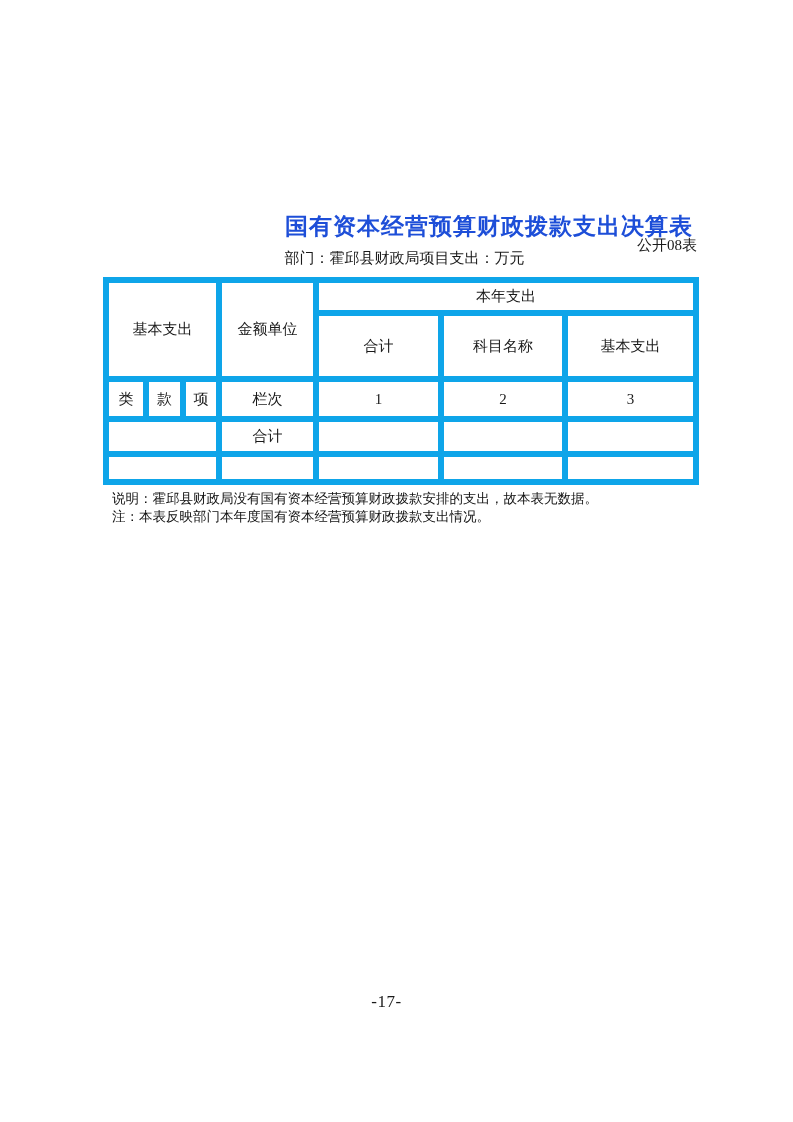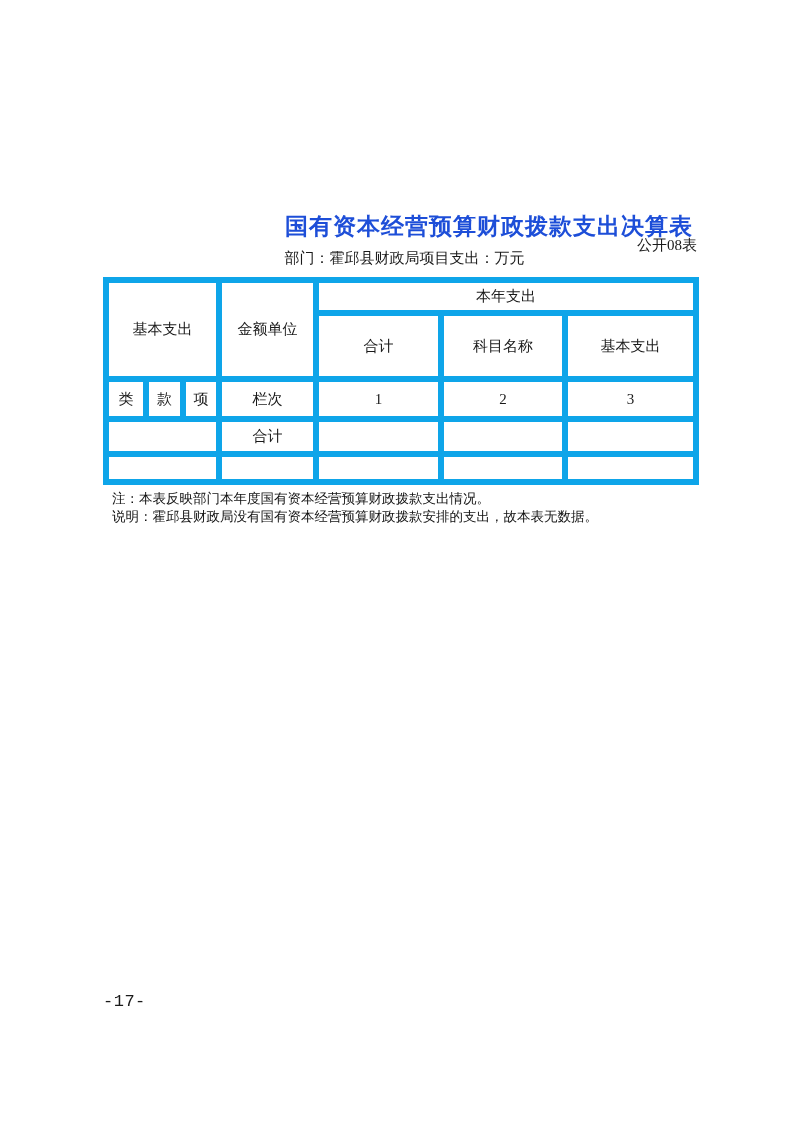--- a/index.html
+++ b/index.html
@@ -73,27 +73,26 @@
     top: 490px;
     left: 112px;
     width: 590px;
     font-size: 13.5px;
     line-height: 18px;
     color: #111;
   }
   .page-number {
     position: absolute;
     top: 992px;
-    left: 103px;
+    left: 90px;
     width: 594px;
-    text-align: left;
+    text-align: center;
     padding-right: 1px;
     font-size: 17px;
     letter-spacing: 0.5px;
-    font-family: Liberation Mono, monospace;
   }
 </style>
 </head>
 <body>
 
 <div class="doc">
 
   <div class="doc-title">国有资本经营预算财政拨款支出决算表</div>
 
   <div class="form-id">公开08表</div>
@@ -144,19 +143,19 @@
         <td colspan="3"></td>
         <td></td>
         <td></td>
         <td></td>
         <td></td>
       </tr>
     </tbody>
   </table>
 
   <div class="notes">
+    <div>说明：霍邱县财政局没有国有资本经营预算财政拨款安排的支出，故本表无数据。</div>
     <div>注：本表反映部门本年度国有资本经营预算财政拨款支出情况。</div>
-    <div>说明：霍邱县财政局没有国有资本经营预算财政拨款安排的支出，故本表无数据。</div>
   </div>
 
   <div class="page-number">-17-</div>
 
 </div>
 
 </body></html>

